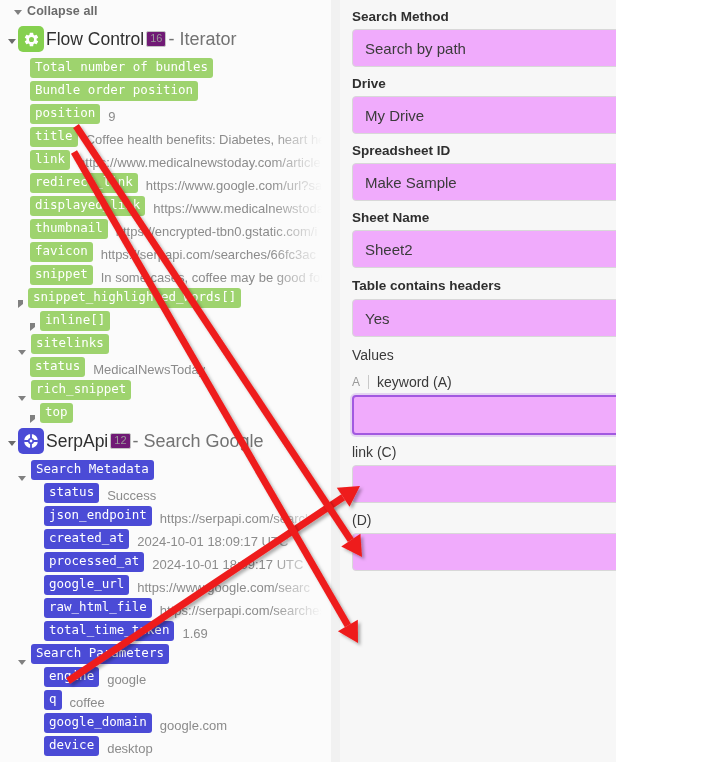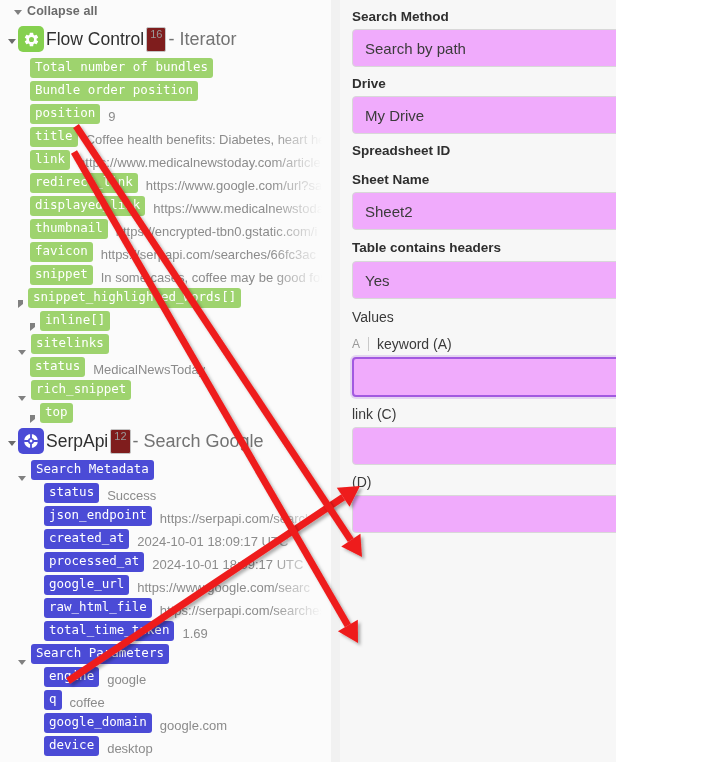--- a/index.html
+++ b/index.html
@@ -90,23 +90,23 @@
     flex: none;
   }
   .mod-icon.flow { background: #85d04f; }
   .mod-icon.serp { background: #4b4bd6; }
   .mod-name { font-size: 17.5px; color: #303030; }
   .mod-count {
     border: 1px solid #c4c4c4;
     color: #9a9a9a;
     font-size: 11px;
     border-radius: 2px;
-    padding: 0px 3px 10px;
+    padding: 0px 3px 1px;
     line-height: 13px;
-    background: #7f1d1d;
+    background: #701a75;
   }
   .mod-sub { font-size: 18px; color: #737373; }
 
   
   .kv {
     display: flex;
     align-items: flex-end;
     gap: 8px;
     padding: 1.5px 0;
     white-space: nowrap;
@@ -394,20 +394,23 @@
             <span>Drive</span>
           </div>
           <div class="select">
             <span>My Drive</span>
             <span class="chev"></span>
           </div>
         </div>
         <div class="field">
           <div class="f-label">
             <span>Spreadsheet ID</span>
+          </div>
+          <div class="input">
+            <span>Make Sample</span>
           </div>
         </div>
         <div class="field">
           <div class="f-label">
             <span>Sheet Name</span>
           </div>
           <div class="select">
             <span>Sheet2</span>
             <span class="chev"></span>
           </div>

